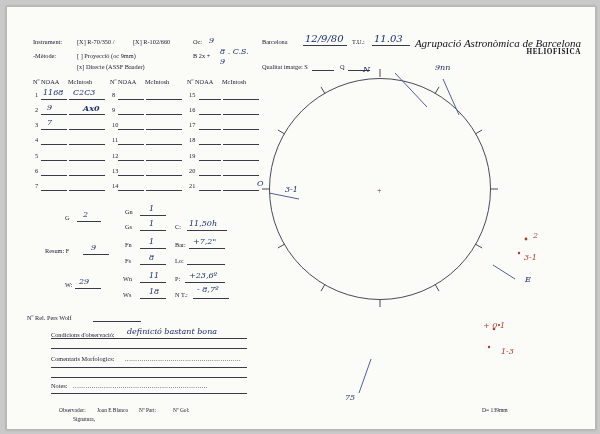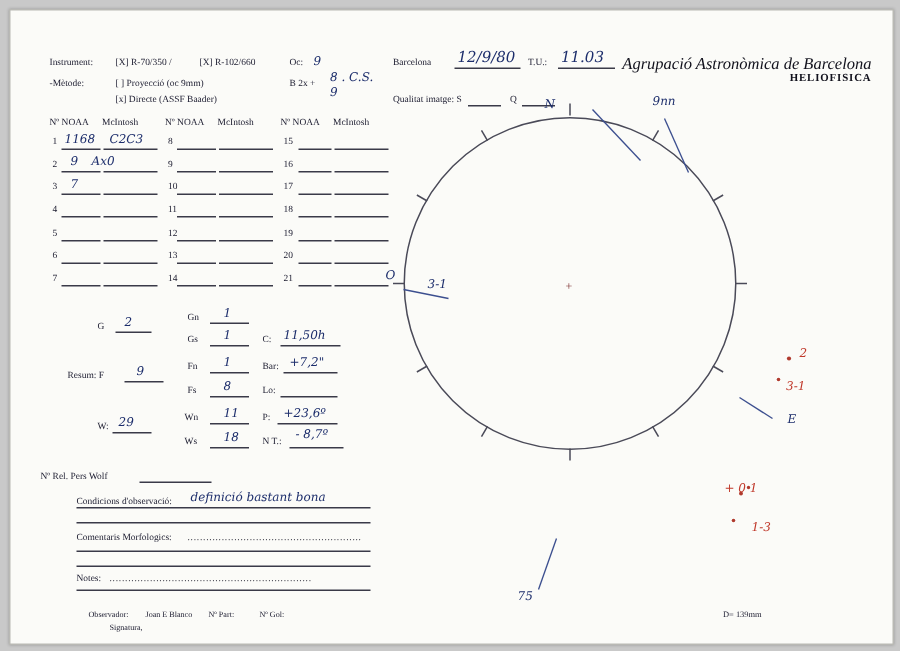--- a/index.html
+++ b/index.html
@@ -106,21 +106,21 @@
     <div class="ul" style="left:62px;top:92px;width:36px;"></div>
   <div class="t lbl" style="left:105px;top:84px;">8</div>
   <div class="ul" style="left:111px;top:92px;width:26px;"></div>
     <div class="ul" style="left:139px;top:92px;width:36px;"></div>
   <div class="t lbl" style="left:182px;top:84px;">15</div>
   <div class="ul" style="left:192px;top:92px;width:22px;"></div>
     <div class="ul" style="left:216px;top:92px;width:36px;"></div>
 
   <div class="t lbl" style="left:28px;top:99px;">2</div>
   <div class="t hand" style="left:40px;top:96px;">9</div>
-  <div class="t hand" style="left:54px;top:96px;">Ax0</div>
+  <div class="t hand" style="left:76px;top:96px;font-weight:bold;">Ax0</div>
   <div class="ul" style="left:34px;top:107px;width:26px;"></div>
     <div class="ul" style="left:62px;top:107px;width:36px;"></div>
   <div class="t lbl" style="left:105px;top:99px;">9</div>
   <div class="ul" style="left:111px;top:107px;width:26px;"></div>
     <div class="ul" style="left:139px;top:107px;width:36px;"></div>
   <div class="t lbl" style="left:182px;top:99px;">16</div>
   <div class="ul" style="left:192px;top:107px;width:22px;"></div>
     <div class="ul" style="left:216px;top:107px;width:36px;"></div>
 
   <div class="t lbl" style="left:28px;top:114px;">3</div>

